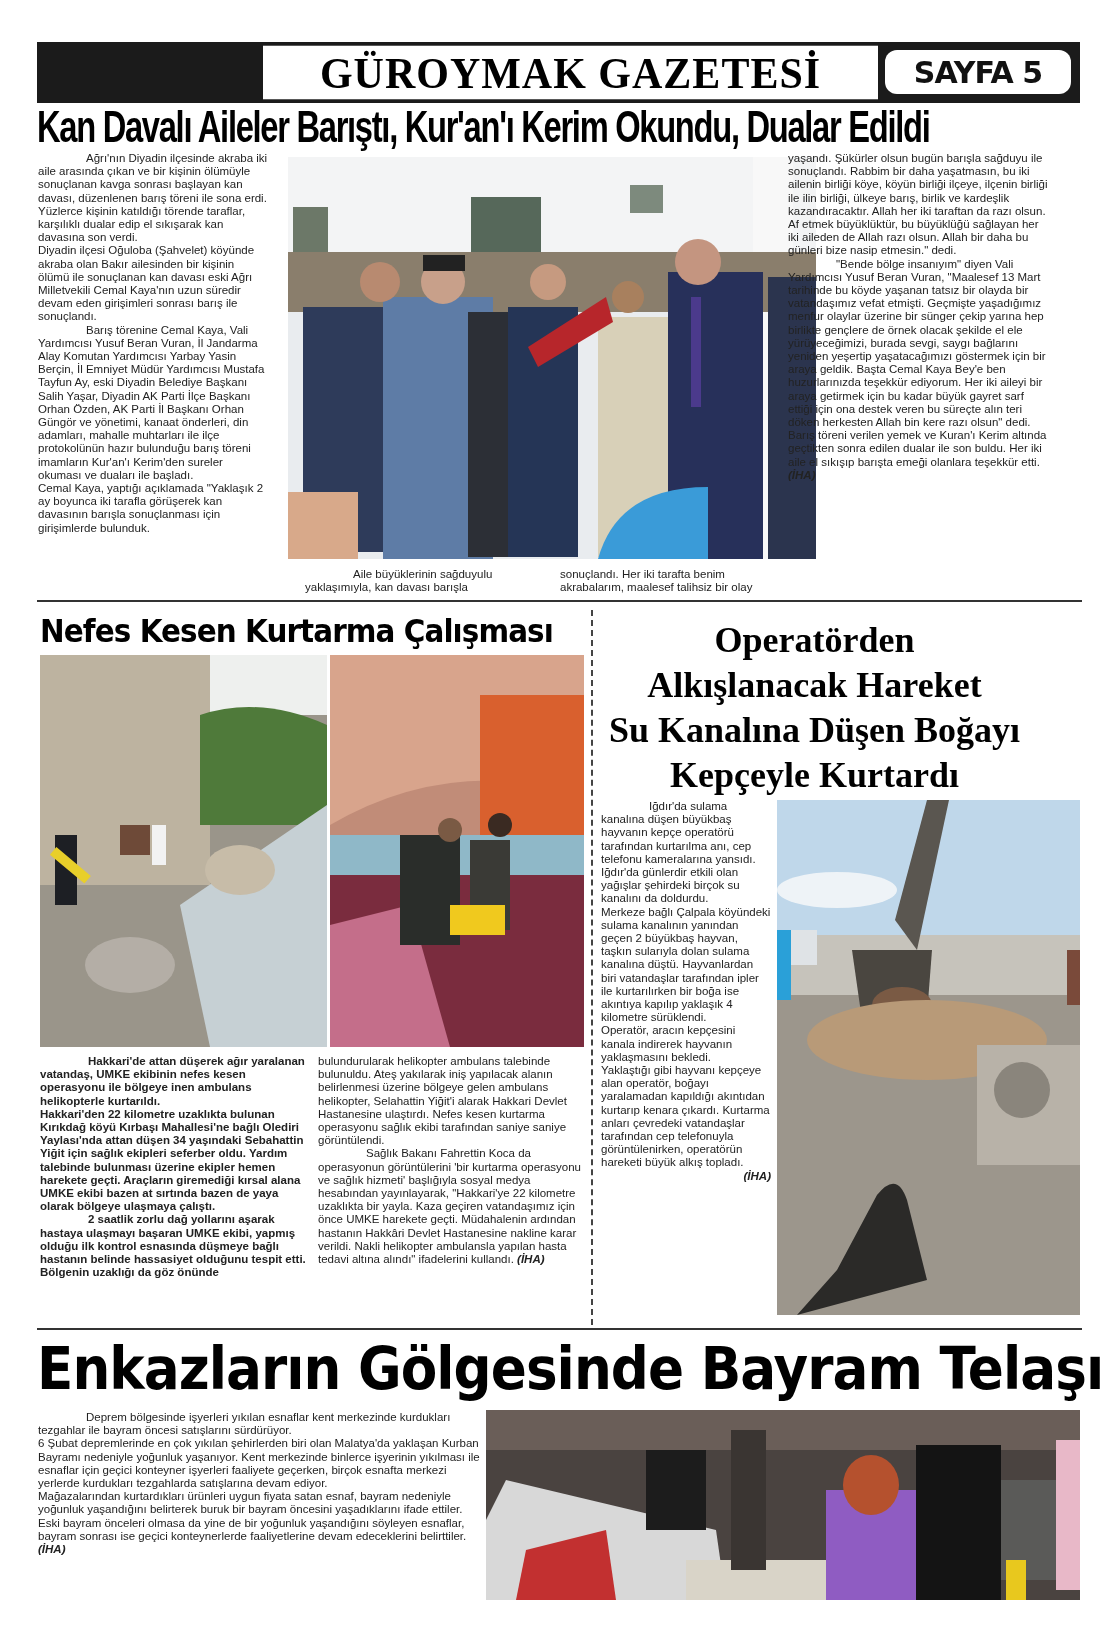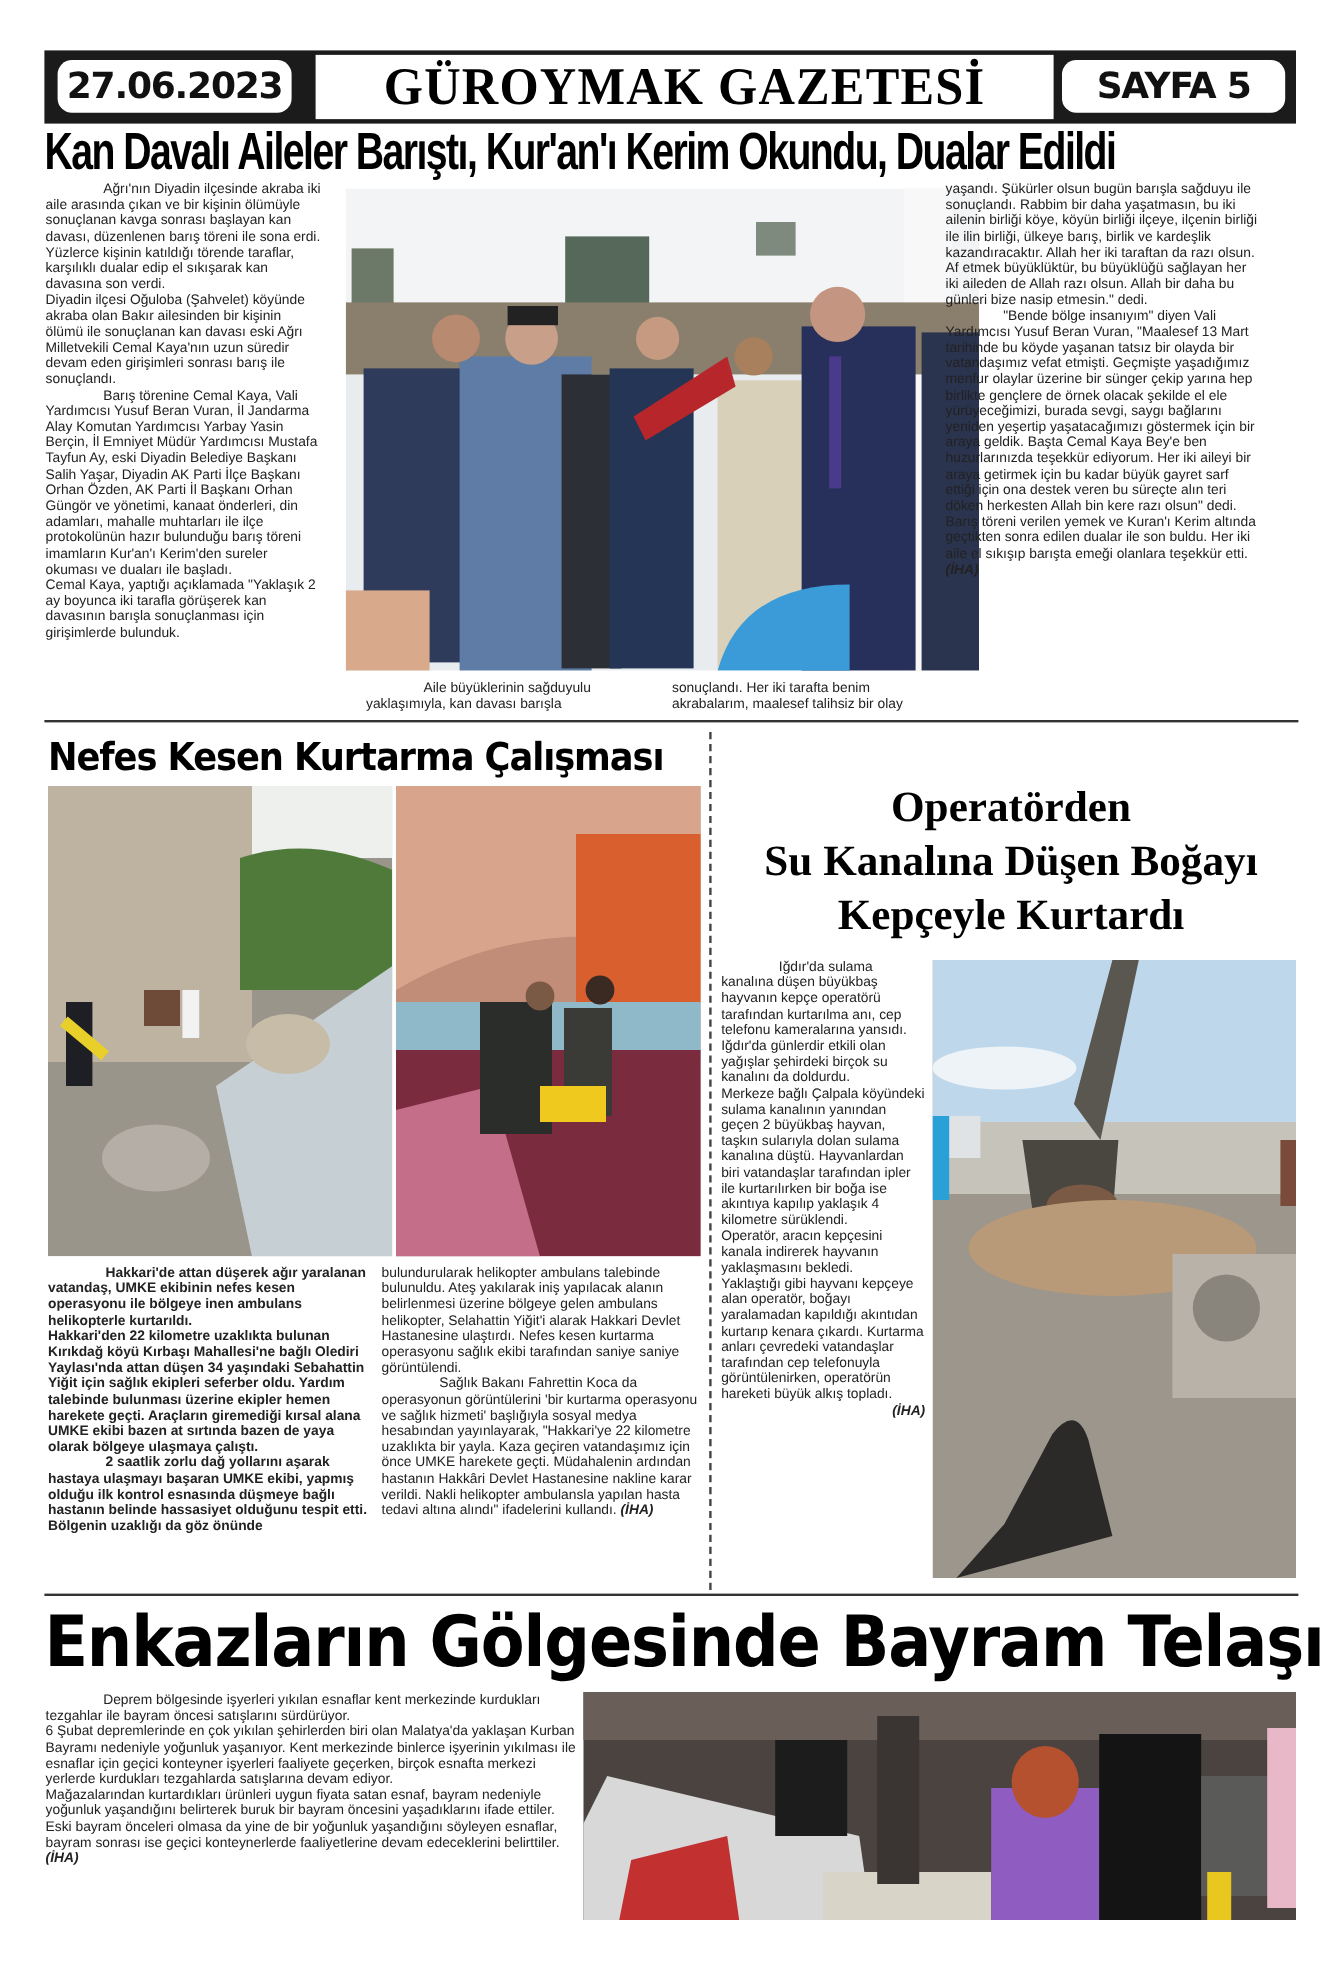--- a/index.html
+++ b/index.html
@@ -14,41 +14,40 @@
   .mh-page { right: 9px; width: 186px; }
   .mh-title { position: absolute; left: 226px; top: 5px; width: 615px; height: 51px; background: #fff;
               font-family: "Liberation Serif", serif; font-weight: bold; font-size: 42px; letter-spacing: 1px;
               display: flex; align-items: center; justify-content: center; color: #000; transform: scaleY(1.05); }
 
   .headline { position: absolute; font-weight: bold; color: #000; white-space: nowrap; }
   .h1 { left: 37px; top: 106px; width: 1043px; font-family: "Liberation Sans Narrow","Liberation Sans", sans-serif;
         font-size: 38px; letter-spacing: -1.5px; transform-origin: left; transform: scaleX(0.86) scaleY(1.15); }
   .h2 { left: 40px; top: 612px; font-family: "DejaVu Sans", sans-serif; font-size: 32px; letter-spacing: -1px;
         transform-origin: left; transform: scaleX(0.92); }
-  .h3 { left: 595px; top: 618px; width: 495px; font-family: "Liberation Serif", serif; font-size: 36px;
-        line-height: 45px; text-align: center; white-space: normal; margin-top: 32px; }
+  .h3 { left: 567px; top: 618px; width: 495px; font-family: "Liberation Serif", serif; font-size: 36px;
+        line-height: 45px; text-align: center; white-space: normal; }
   .h4 { left: 37px; top: 1336px; font-family: "DejaVu Sans", sans-serif; font-size: 56px; letter-spacing: -1px;
         transform-origin: left; transform: scaleX(0.95) scaleY(1.05); }
 
   .col { position: absolute; font-size: 11.5px; line-height: 13.2px; color: #222; }
   .col p { margin: 0; }
   .col .ind { text-indent: 48px; }
   .iha { font-weight: bold; font-style: italic; }
 
   .rule { position: absolute; background: #333; }
   .dash { position: absolute; border-left: 2px dashed #444; }
 
   .photo { position: absolute; overflow: hidden; }
   .photo svg { width: 100%; height: 100%; display: block; }
 </style>
 </head>
 <body>
 
 <div class="masthead">
-  <div class="mh-pill mh-date">27.06.2023</div>
   <div class="mh-title">GÜROYMAK GAZETESİ</div>
   <div class="mh-pill mh-page">SAYFA 5</div>
 </div>
 
 <div class="headline h1">Kan Davalı Aileler Barıştı, Kur'an'ı Kerim Okundu, Dualar Edildi</div>
 
 <div class="col" style="left:38px; top:152px; width:230px;">
   <p class="ind">Ağrı'nın Diyadin ilçesinde akraba iki aile arasında çıkan ve bir kişinin ölümüyle sonuçlanan kavga sonrası başlayan kan davası, düzenlenen barış töreni ile sona erdi. Yüzlerce kişinin katıldığı törende taraflar, karşılıklı dualar edip el sıkışarak kan davasına son verdi.</p>
   <p>Diyadin ilçesi Oğuloba (Şahvelet) köyünde akraba olan Bakır ailesinden bir kişinin ölümü ile sonuçlanan kan davası eski Ağrı Milletvekili Cemal Kaya'nın uzun süredir devam eden girişimleri sonrası barış ile sonuçlandı.</p>
   <p class="ind">Barış törenine Cemal Kaya, Vali Yardımcısı Yusuf Beran Vuran, İl Jandarma Alay Komutan Yardımcısı Yarbay Yasin Berçin, İl Emniyet Müdür Yardımcısı Mustafa Tayfun Ay, eski Diyadin Belediye Başkanı Salih Yaşar, Diyadin AK Parti İlçe Başkanı Orhan Özden, AK Parti İl Başkanı Orhan Güngör ve yönetimi, kanaat önderleri, din adamları, mahalle muhtarları ile ilçe protokolünün hazır bulunduğu barış töreni imamların Kur'an'ı Kerim'den sureler okuması ve duaları ile başladı.</p>
@@ -139,20 +138,21 @@
 </div>
 <div class="col" style="left:318px; top:1055px; width:268px;">
   <p>bulundurularak helikopter ambulans talebinde bulunuldu. Ateş yakılarak iniş yapılacak alanın belirlenmesi üzerine bölgeye gelen ambulans helikopter, Selahattin Yiğit'i alarak Hakkari Devlet Hastanesine ulaştırdı. Nefes kesen kurtarma operasyonu sağlık ekibi tarafından saniye saniye görüntülendi.</p>
   <p class="ind"><span>Sağlık Bakanı Fahrettin Koca da operasyonun görüntülerini 'bir kurtarma operasyonu ve sağlık hizmeti' başlığıyla sosyal medya hesabından yayınlayarak, "Hakkari'ye 22 kilometre uzaklıkta bir yayla. Kaza geçiren vatandaşımız için önce UMKE harekete geçti. Müdahalenin ardından hastanın Hakkâri Devlet Hastanesine nakline karar verildi. Nakli helikopter ambulansla yapılan hasta tedavi altına alındı" ifadelerini kullandı.</span> <span class="iha">(İHA)</span></p>
 </div>
 
 <div class="dash" style="left:591px; top:610px; height:715px;"></div>
 
 <div class="headline h3">
   <div>Operatörden</div>
+  <div>Alkışlanacak Hareket</div>
   <div>Su Kanalına Düşen Boğayı</div>
   <div>Kepçeyle Kurtardı</div>
 </div>
 
 <div class="col" style="left:601px; top:800px; width:170px;">
   <p class="ind">Iğdır'da sulama kanalına düşen büyükbaş hayvanın kepçe operatörü tarafından kurtarılma anı, cep telefonu kameralarına yansıdı.</p>
   <p>Iğdır'da günlerdir etkili olan yağışlar şehirdeki birçok su kanalını da doldurdu.</p>
   <p>Merkeze bağlı Çalpala köyündeki sulama kanalının yanından geçen 2 büyükbaş hayvan, taşkın sularıyla dolan sulama kanalına düştü. Hayvanlardan biri vatandaşlar tarafından ipler ile kurtarılırken bir boğa ise akıntıya kapılıp yaklaşık 4 kilometre sürüklendi.</p>
   <p>Operatör, aracın kepçesini kanala indirerek hayvanın yaklaşmasını bekledi.</p>
   <p>Yaklaştığı gibi hayvanı kepçeye alan operatör, boğayı yaralamadan kapıldığı akıntıdan kurtarıp kenara çıkardı. Kurtarma anları çevredeki vatandaşlar tarafından cep telefonuyla görüntülenirken, operatörün hareketi büyük alkış topladı.</p>

